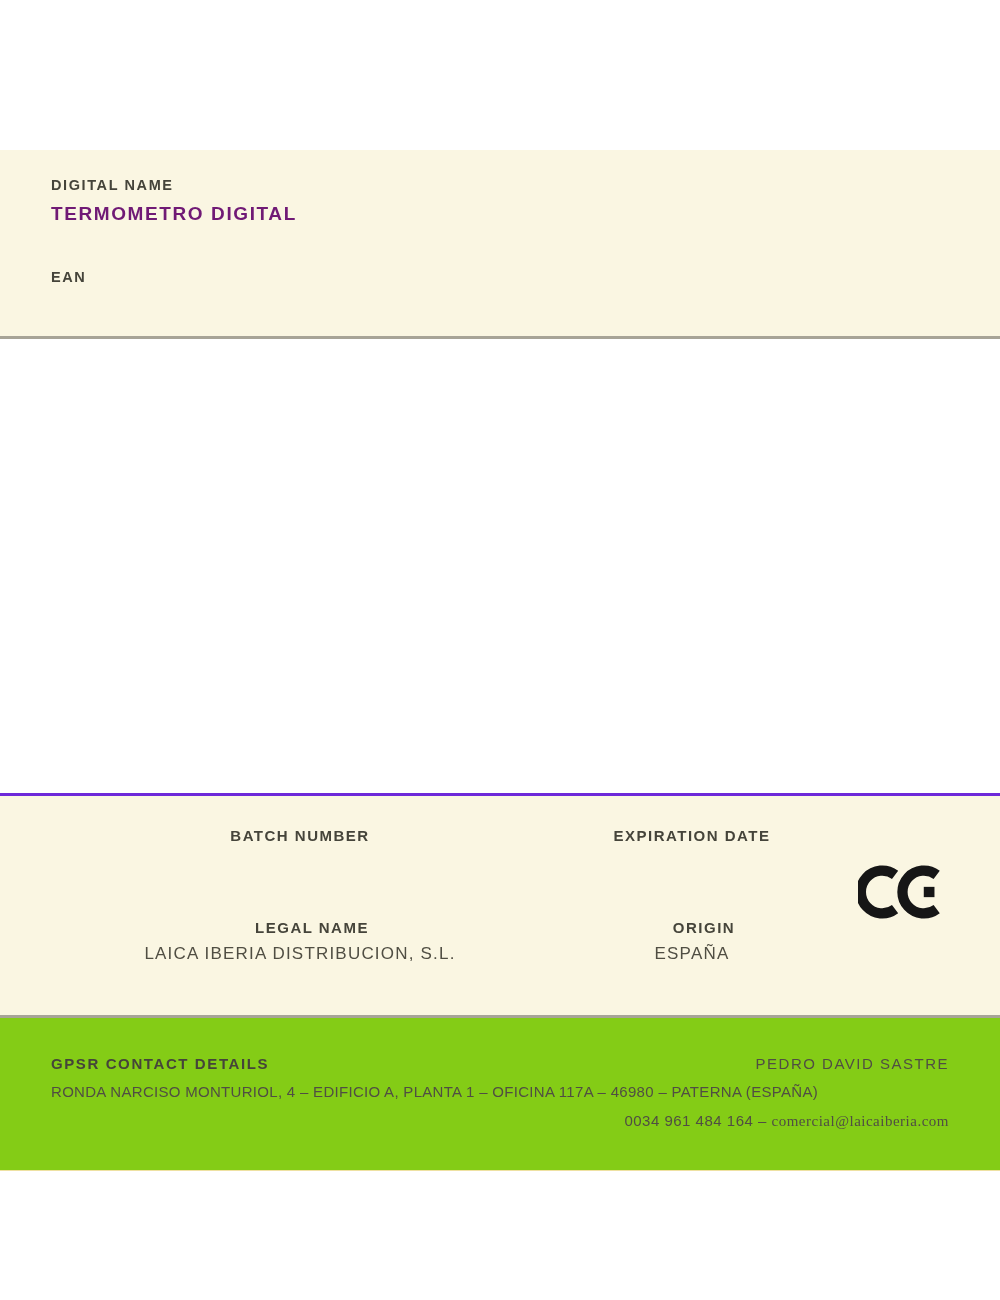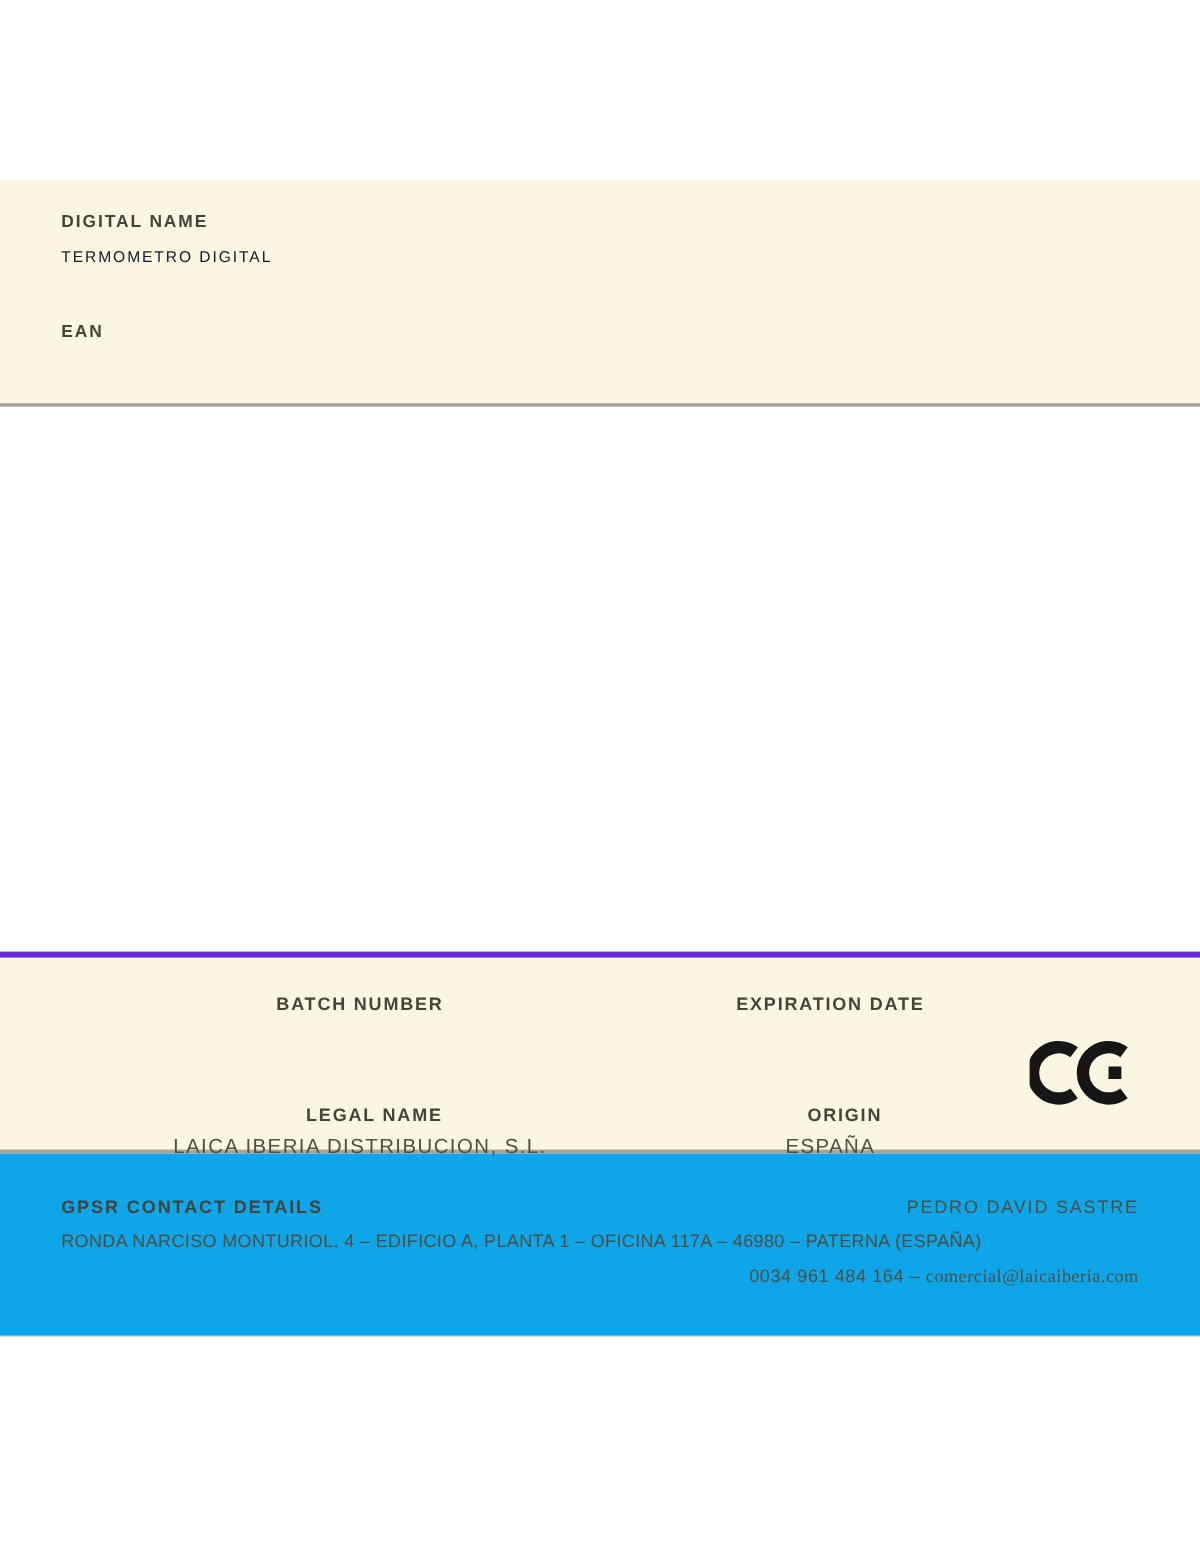--- a/index.html
+++ b/index.html
@@ -22,38 +22,38 @@
     padding: 26px 50px 0 51px;
   }
   .field-label {
     font-size: 14.5px;
     font-weight: 700;
     letter-spacing: 1.6px;
     line-height: 19px;
     color: #45443a;
   }
   .field-value {
-    font-size: 13px;
-    font-weight: 400;
+    font-size: 19px;
+    font-weight: 700;
     letter-spacing: 1.6px;
     line-height: 20px;
     margin-top: 9px;
-    color: #0f172a;
+    color: #701a75;
   }
   .product-section .field + .field { margin-top: 44px; }
 
   
   .mid-spacer { height: 454px; background: #ffffff; }
 
   
   .batch-section {
     position: relative;
-    height: 168px;
+    height: 225px;
     background: #faf6e2;
-    border-top: 5px solid #6d28d9;
+    border-top: 3px solid #6d28d9;
     border-bottom: 3px solid #a7a497;
   }
   .batch-col {
     position: absolute;
     top: 30px;
     width: 600px;
     text-align: center;
   }
   .batch-col.left  { left: 0; }
   .batch-col.right { left: 392px; }
@@ -83,21 +83,21 @@
     top: 64px;
     right: 58px;
     width: 84px;
     height: 64px;
   }
   .ce-mark svg { width: 100%; height: 100%; display: block; }
 
   
   .gpsr-section {
     height: 153px;
-    background: #0ea5e9;
+    background: #84cc16;
     border-bottom: 1px solid #eee1a2;
     padding: 36px 51px 0 51px;
   }
   .gpsr-row1 {
     display: flex;
     justify-content: space-between;
     align-items: baseline;
   }
   .gpsr-title {
     font-size: 15px;

